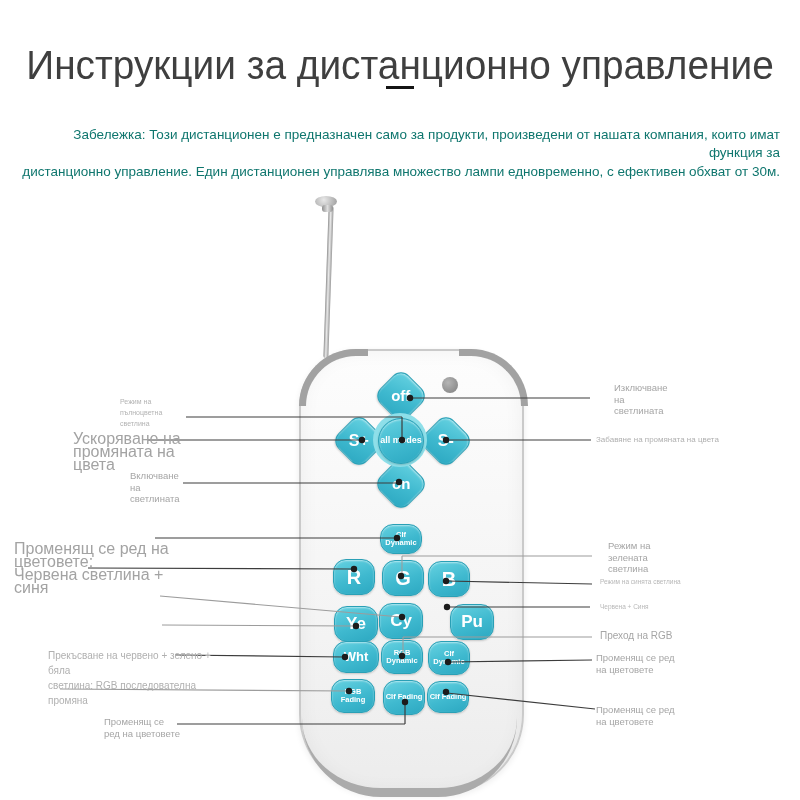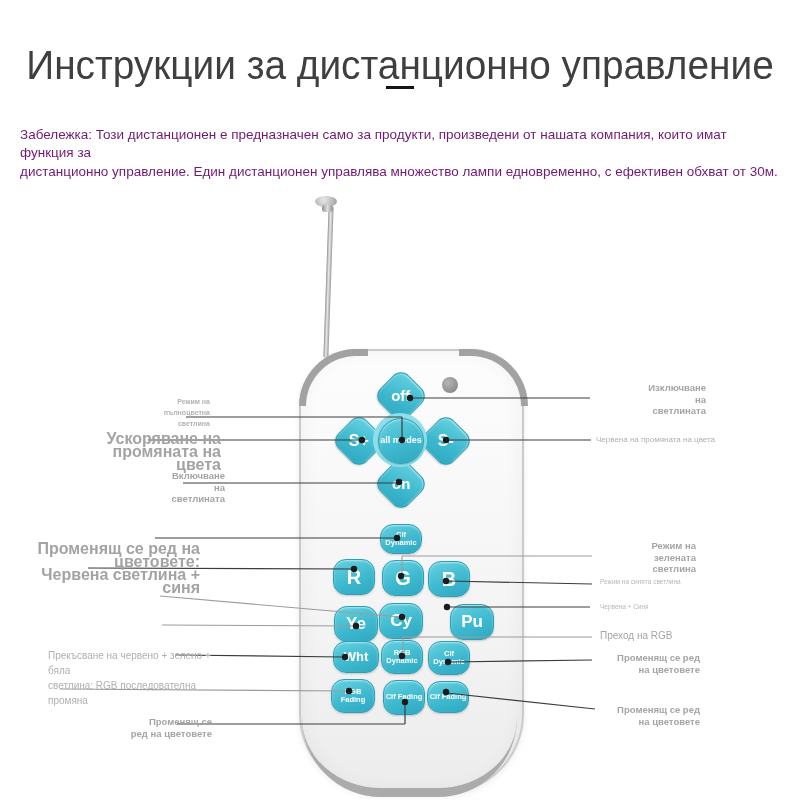--- a/index.html
+++ b/index.html
@@ -2,22 +2,22 @@
 <html><head>
 <meta charset="utf-8">
 <style>
   html,body{margin:0;padding:0;background:#ffffff;}
   #stage{position:relative;width:800px;height:800px;background:#ffffff;overflow:hidden;
          font-family:"Liberation Sans","DejaVu Sans",sans-serif;}
   
   .title{position:absolute;top:16px;left:0;width:800px;text-align:center;
          font-size:40px;font-weight:500;color:#3f3f3f;letter-spacing:0px;transform:scaleX(.97);}
   .divider{position:absolute;top:86px;left:386px;width:28px;height:3px;background:#141414;}
-  .note{position:absolute;top:112px;left:20px;width:760px;text-align:left;
-        font-size:13.5px;line-height:1.4;color:#701a75;white-space:pre-line;}
+  .note{position:absolute;top:112px;left:20px;width:760px;text-align:right;
+        font-size:13.5px;line-height:1.4;color:#0f766e;white-space:pre-line;}
   
   .ant-shaft{position:absolute;left:326px;top:206px;width:5px;height:152px;
              background:linear-gradient(90deg,#8f8f8f,#e9e9e9 45%,#9a9a9a);transform:rotate(2deg);border-radius:2px;}
   .ant-knob{position:absolute;left:315px;top:196px;width:22px;height:11px;border-radius:50%;
             background:radial-gradient(circle at 40% 35%,#e8e8e8,#9b9b9b);}
   .ant-collar{position:absolute;left:322px;top:205px;width:11px;height:7px;border-radius:3px;
             background:linear-gradient(90deg,#8f8f8f,#dedede,#909090);}
   .body-shell{position:absolute;left:299px;top:349px;width:221px;height:441px;
               border-radius:58px 58px 80px 80px;background:linear-gradient(180deg,#fdfdfd,#f4f4f4 60%,#ececec);
               border:2px solid #cacaca;box-shadow:inset 0 0 20px rgba(0,0,0,.05),0 2px 6px rgba(0,0,0,.08);}
@@ -43,21 +43,21 @@
   .circle{border-radius:50%;}
   .f-onoff{font-size:15px;}
   .f-s{font-size:16px;}
   .f-all{font-size:9px;line-height:9.5px;}
   .f-letter{font-size:20px;}
   .f-letter2{font-size:17px;}
   .f-wht{font-size:13px;}
   .f-two{font-size:7.5px;line-height:8.5px;}
   
   .ann{position:absolute;color:#a9a9a9;white-space:pre-line;}
-  .t-c{text-align:right;font-weight:bold;}
+  .t-c{text-align:left;}
   .t-l{text-align:left;}
   .fz7{font-size:7px;line-height:11px;color:#b3b3b3;}
   .fz75{font-size:10px;line-height:15px;color:#b0b0b0;}
   .fz65{font-size:6.5px;line-height:8px;color:#b8b8b8;}
   .fz8{font-size:8px;line-height:9px;color:#b0b0b0;}
   .fz95{font-size:9.5px;line-height:11.5px;color:#a5a5a5;}
   .fz12{font-size:16px;line-height:13px;color:#a3a3a3;}
   .fz10{font-size:10px;line-height:12px;color:#a5a5a5;}
   svg.overlay{position:absolute;left:0;top:0;pointer-events:none;}
 </style>
@@ -203,21 +203,21 @@
   <div class="ann t-c fz12" style="left:14px;top:542px;width:186px;">Променящ се ред на цветовете:
 Червена светлина + синя</div>
   <div class="ann t-l fz75" style="left:48px;top:648px;width:180px;">Прекъсване на червено + зелено + бяла
 светлина: RGB последователна промяна</div>
   <div class="ann t-c fz95" style="left:104px;top:716px;width:108px;">Променящ се
 ред на цветовете</div>
 
   <div class="ann t-c fz95" style="left:614px;top:382px;width:92px;">Изключване
 на
 светлината</div>
-  <div class="ann t-l fz8" style="left:596px;top:435px;width:160px;">Червена на промяната на цвета</div>
+  <div class="ann t-l fz8" style="left:596px;top:435px;width:160px;">Забавяне на промяната на цвета</div>
   <div class="ann t-c fz95" style="left:608px;top:540px;width:88px;">Режим на
 зелената
 светлина</div>
   <div class="ann t-l fz65" style="left:600px;top:578px;width:130px;">Режим на синята светлина</div>
   <div class="ann t-l fz65" style="left:600px;top:603px;width:110px;">Червена + Синя</div>
   <div class="ann t-l fz10" style="left:600px;top:630px;width:110px;">Преход на RGB</div>
   <div class="ann t-c fz95" style="left:596px;top:652px;width:104px;">Променящ се ред
 на цветовете</div>
   <div class="ann t-c fz95" style="left:596px;top:704px;width:104px;">Променящ се ред
 на цветовете</div>

